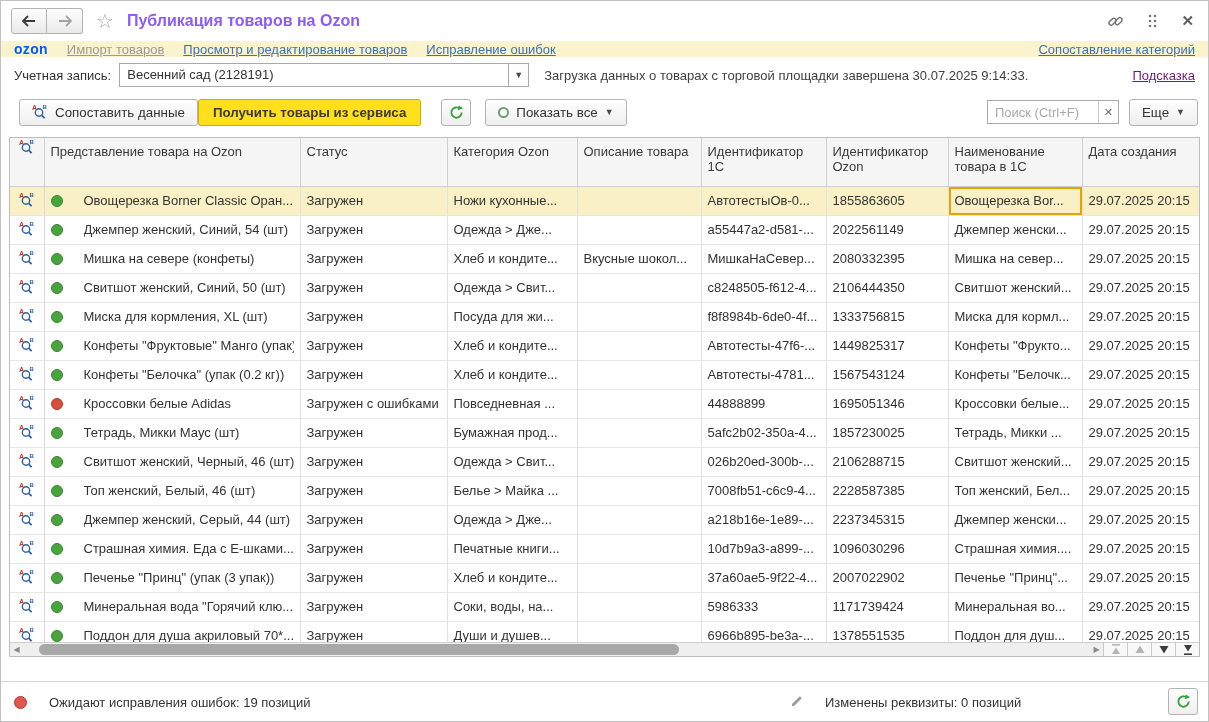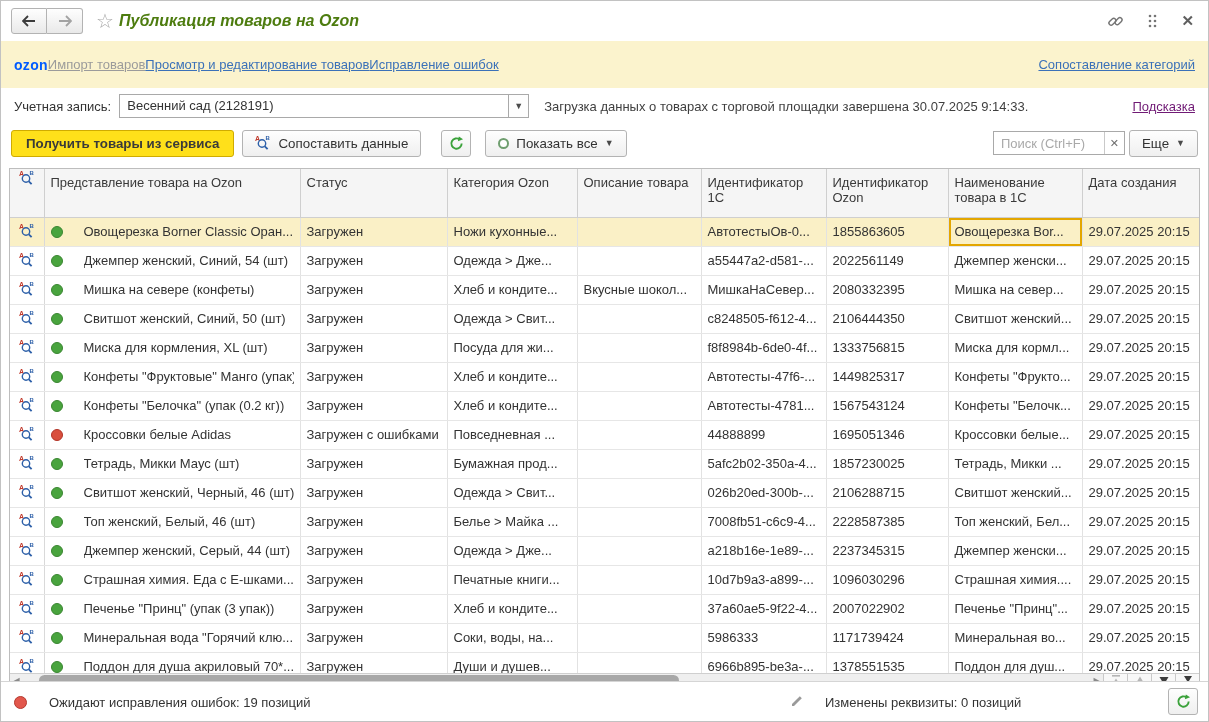--- a/index.html
+++ b/index.html
@@ -8,27 +8,27 @@
   .window { position:relative; width:1209px; height:722px; background:#fff; border:1px solid #c2c2c2; overflow:hidden; }
 
   
   .titlebar { height:40px; display:flex; align-items:center; padding:0 14px 0 10px; background:#fff; }
   .navgroup { display:flex; }
   .navbtn { width:36px; height:26px; border:1px solid #b3b3b3; background:linear-gradient(#fefefe,#e9e9e9);
             display:flex; align-items:center; justify-content:center; font-size:15px; cursor:pointer; }
   .navbtn.back { border-radius:3px 0 0 3px; color:#3c3c3c; }
   .navbtn.fwd  { border-radius:0 3px 3px 0; border-left:none; color:#9c9c9c; }
   .star { font-size:20px; color:#ababab; margin-left:13px; cursor:pointer; line-height:1; }
-  .wtitle { font-size:16px; font-weight:bold; color:#4d7c0f; margin-left:5px;font-style:italic; }
+  .wtitle { font-size:16px; font-weight:bold; color:#8b5cf6; margin-left:13px; }
   .titlebar-right { margin-left:auto; display:flex; align-items:center; gap:24px; }
   .tb-ico { color:#6e6e6e; cursor:pointer; display:flex; align-items:center; }
   .close-x { font-size:15px; color:#5f5f5f; font-weight:bold; }
 
   
-  .linkbar { height:47px; background:#fbf3cd; display:flex; align-items:center; padding:0 13px; }
+  .linkbar { height:16px; background:#fbf3cd; display:flex; align-items:center; padding:0 13px; gap:19px; }
   .ozon-logo { color:#005bff; font-weight:800; font-size:14px; letter-spacing:.3px; cursor:pointer; }
   .lb-link { text-decoration:underline; color:#3b71b8; cursor:pointer; }
   .lb-link.disabled { color:#9b9b9b; }
   .lb-right { margin-left:auto; }
 
   
   .account-row { height:36px; display:flex; align-items:center; padding:0 13px; }
   .acc-label { margin-right:8px; }
   .combo { display:flex; width:410px; height:24px; border:1px solid #a9a9a9; background:#fff; }
   .combo-value { flex:1; padding:0 7px; line-height:22px; overflow:hidden; white-space:nowrap; }
@@ -44,21 +44,21 @@
   .btn-primary { background:#ffe01a; border:1px solid #d0ab00; font-weight:bold; color:#3a3a3a; padding:0 14px; }
   .btn-icon { width:30px; padding:0; justify-content:center; }
   .gap8 { margin-left:8px; } .gap20 { margin-left:20px; } .gap14 { margin-left:14px; }
   .circle-ico { width:11px; height:11px; border:2px solid #6f9e6f; border-radius:50%; background:#fff; }
   .caret { font-size:9px; color:#4a4a4a; }
   .search-wrap { margin-left:auto; display:flex; height:24px; border:1px solid #a9a9a9; background:#0f172a; }
   .search-input { border:none; outline:none; width:110px; padding:0 7px; font:13px "Liberation Sans",sans-serif; color:#333; }
   .search-input::placeholder { color:#a9a9a9; }
   .search-clear { width:20px; border-left:1px solid #c9c9c9; background:#fff; display:flex; align-items:center; justify-content:center;
                   color:#6e6e6e; font-size:11px; cursor:pointer; }
-  .more-btn { margin-left:4px; }
+  .more-btn { margin-left:10px; }
 
   
   .table-wrap { position:relative; margin:6px 8px 0 8px; height:520px; border:1px solid #bdbdbd; overflow:hidden; background:#fff; }
   table { border-collapse:collapse; table-layout:fixed; width:1191px; }
   th { background:#f5f5f5; border:1px solid #cfcfcf; border-top:none; font-weight:normal; text-align:left;
        vertical-align:top; padding:6px 6px; height:48px; color:#3a3a3a; cursor:pointer; }
   th:first-child { border-left:none; }
   td { border-right:1px solid #e2e2e2; border-bottom:1px solid #e6e6e6; height:29px; padding:0 6px;
        white-space:nowrap; overflow:hidden; color:#333; cursor:default; }
   td:first-child { border-right:1px solid #d9d9d9; }
@@ -141,32 +141,32 @@
     <span class="acc-label">Учетная запись:</span>
     <div class="combo">
       <span class="combo-value">Весенний сад (2128191)</span>
       <span class="combo-btn">▼</span>
     </div>
     <span class="acc-status">Загрузка данных о товарах с торговой площадки завершена 30.07.2025 9:14:33.</span>
     <span class="hint-link">Подсказка</span>
   </div>
 
   <div class="toolbar">
-    <button class="btn btn-primary">Получить товары из сервиса</button>
     <button class="btn gap8">
       <span>
         <svg width="16" height="16" viewBox="0 0 16 16">
           <text x="0" y="6.5" font-size="7" font-weight="bold" fill="#c0392b" font-family="Liberation Sans, sans-serif">A</text>
           <text x="10.5" y="5.5" font-size="6" font-weight="bold" fill="#2c5fa8" font-family="Liberation Sans, sans-serif">B</text>
           <circle cx="7" cy="9.5" r="3.7" stroke="#2c5fa8" stroke-width="1.4" fill="none"></circle>
           <line x1="9.8" y1="12.3" x2="12.6" y2="15.1" stroke="#2c5fa8" stroke-width="1.8"></line>
         </svg>
       </span>
       <span>Сопоставить данные</span>
     </button>
+    <button class="btn btn-primary">Получить товары из сервиса</button>
     <button class="btn btn-icon gap20">
       <svg width="15" height="15" viewBox="0 0 16 16">
         <path d="M13.5 8a5.5 5.5 0 1 1-2-4.2" fill="none" stroke="#3ba23b" stroke-width="2"></path>
         <polygon points="10.5,0.5 15,3.5 9.5,5.5" fill="#3ba23b"></polygon>
       </svg>
     </button>
     <button class="btn gap14">
       <span class="circle-ico"></span>
       <span>Показать все</span>
       <span class="caret">▼</span>

